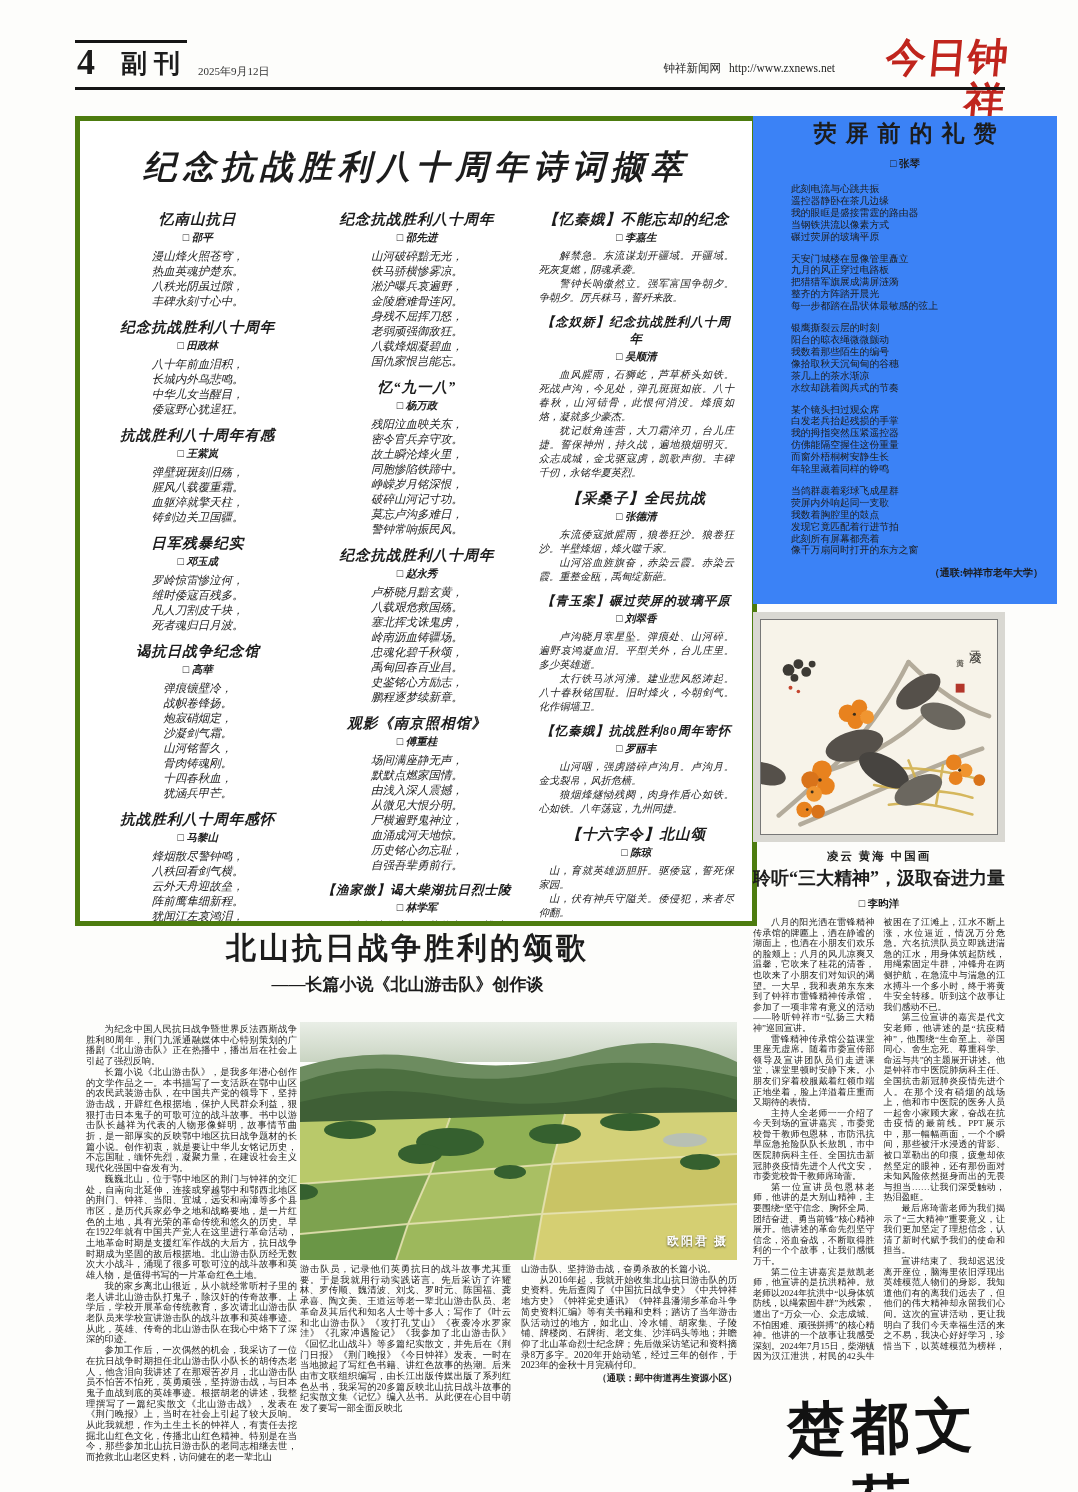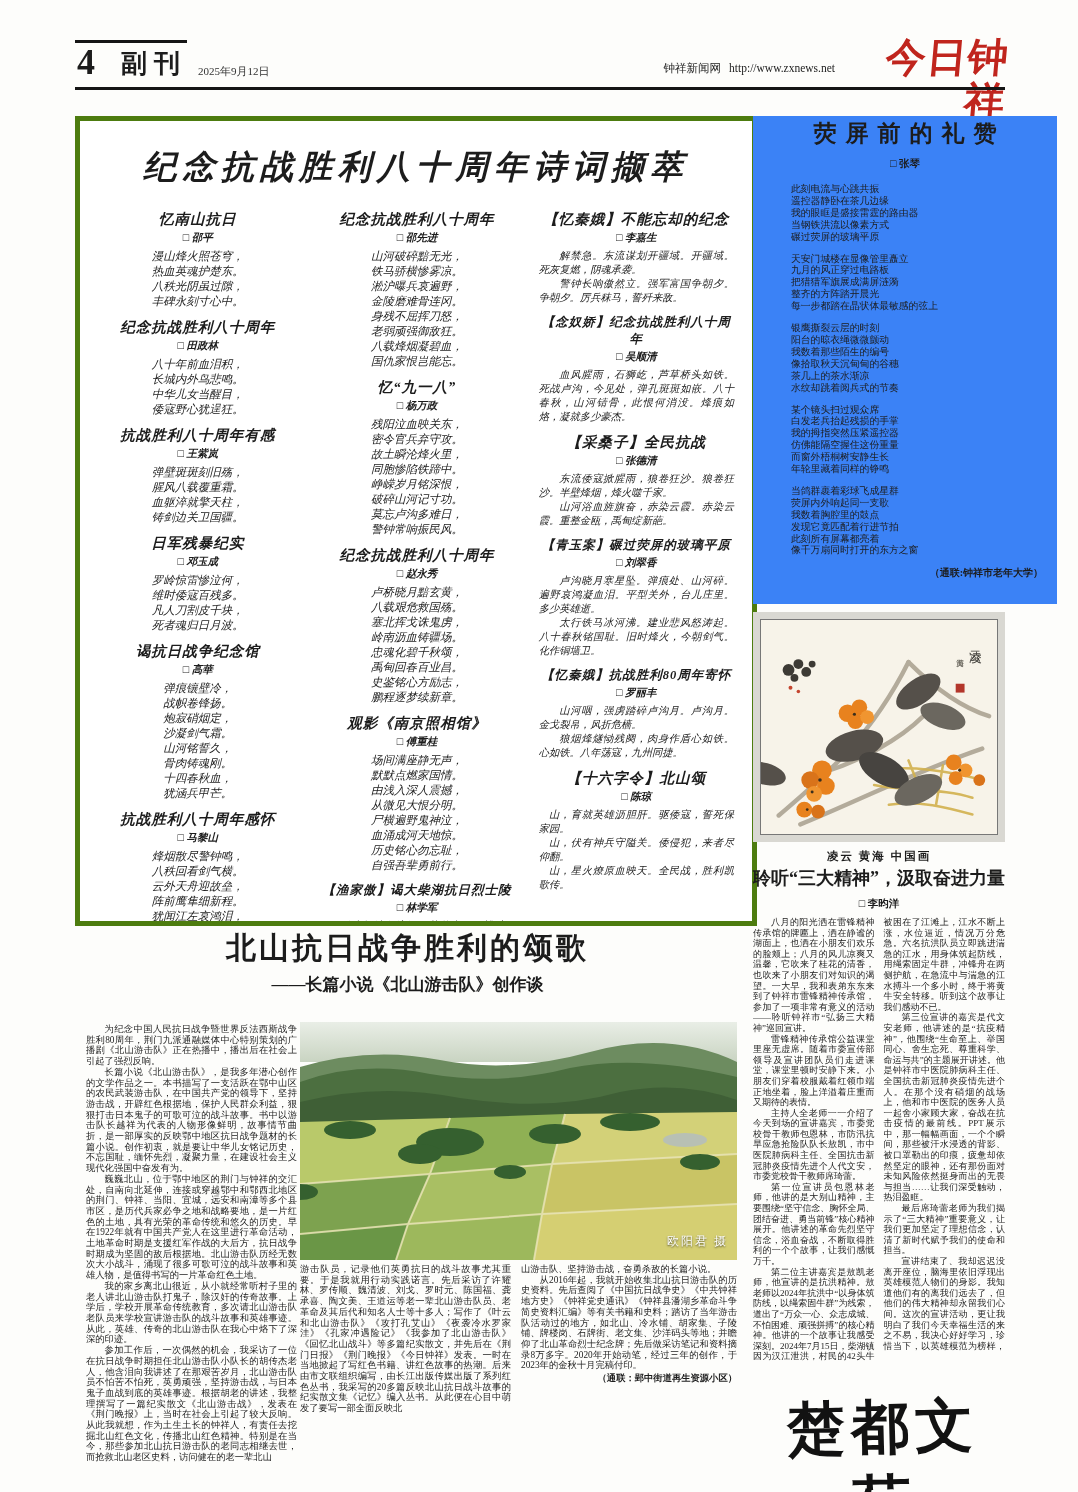--- a/index.html
+++ b/index.html
@@ -56,21 +56,21 @@
           text-align:justify;font-size:9px;line-height:10.6px;overflow:hidden;}
   .ap{margin:0;text-indent:2em;}
 
   
   .b-title{left:75px;top:928px;width:665px;text-align:center;font-size:30px;font-weight:bold;letter-spacing:3px;}
   .b-sub{left:75px;top:973px;width:665px;text-align:center;font-size:17px;font-weight:bold;}
   .b-author{left:75px;top:1059px;width:665px;text-align:center;font-size:10.5px;font-weight:bold;}
   .b-leftcol{left:86px;top:1024px;width:211px;height:462px;text-align:justify;font-size:9.3px;line-height:10.7px;overflow:hidden;}
   .b-photo{left:300px;top:1022px;width:437px;height:238px;overflow:hidden;}
   .b-photo svg{display:block;width:100%;height:100%;}
-  .photo-credit{position:absolute;right:9px;bottom:10px;color:#fff;font-size:12px;font-weight:normal;
+  .photo-credit{position:absolute;right:9px;bottom:10px;color:#fff;font-size:12px;font-weight:bold;
                 letter-spacing:2px;text-shadow:0 1px 2px rgba(0,0,0,.65);}
   .b-col1{left:300px;top:1264px;width:211px;height:226px;text-align:justify;font-size:9.3px;line-height:10.7px;overflow:hidden;}
   .b-col2{left:521px;top:1264px;width:216px;height:226px;text-align:justify;font-size:9.3px;line-height:10.7px;overflow:hidden;}
   .b-col1 .ap:first-child,.b-col2 .ap:first-child{text-indent:0;}
   .credit-r{font-weight:bold;text-align:right;text-indent:0;margin-top:2px;}
 
   
   .calligraphy{left:760px;top:1390px;width:248px;text-align:center;font-size:58px;font-weight:bold;
                letter-spacing:6px;font-family:"DejaVu Serif","Liberation Serif",serif;
                transform:rotate(-1.5deg);color:#121212;line-height:1.3;}
@@ -233,20 +233,21 @@
           <div class="pc">
               <div class="cp">解禁急。东流谋划开疆域。开疆域。死灰复燃，阴魂承袭。</div>
               <div class="cp">警钟长响傲然立。强军富国争朝夕。争朝夕。厉兵秣马，誓歼来敌。</div>
             </div>
         </div>
         <div class="poem">
           <div class="pt sm">【念奴娇】纪念抗战胜利八十周年</div>
           <div class="pa">□ 吴顺清</div>
           <div class="pc">
               <div class="cp">血风腥雨，石狮屹，芦草桥头如铁。死战卢沟，今见处，弹孔斑斑如嵌。八十春秋，山河锖骨，此恨何消没。烽痕如烙，凝就多少豪杰。</div>
+              <div class="cp">犹记鼓角连营，大刀霜淬刃，台儿庄捷。誓保神州，持久战，遍地狼烟明灭。众志成城，金戈驱寇虏，凯歌声彻。丰碑千仞，永铭华夏英烈。</div>
             </div>
         </div>
         <div class="poem">
           <div class="pt">【采桑子】全民抗战</div>
           <div class="pa">□ 张德清</div>
           <div class="pc">
               <div class="cp">东流倭寇掀腥雨，狼卷狂沙。狼卷狂沙。半壁烽烟，烽火噬千家。</div>
               <div class="cp">山河浴血旌旗奋，赤染云霞。赤染云霞。重整金瓯，禹甸绽新葩。</div>
             </div>
         </div>

